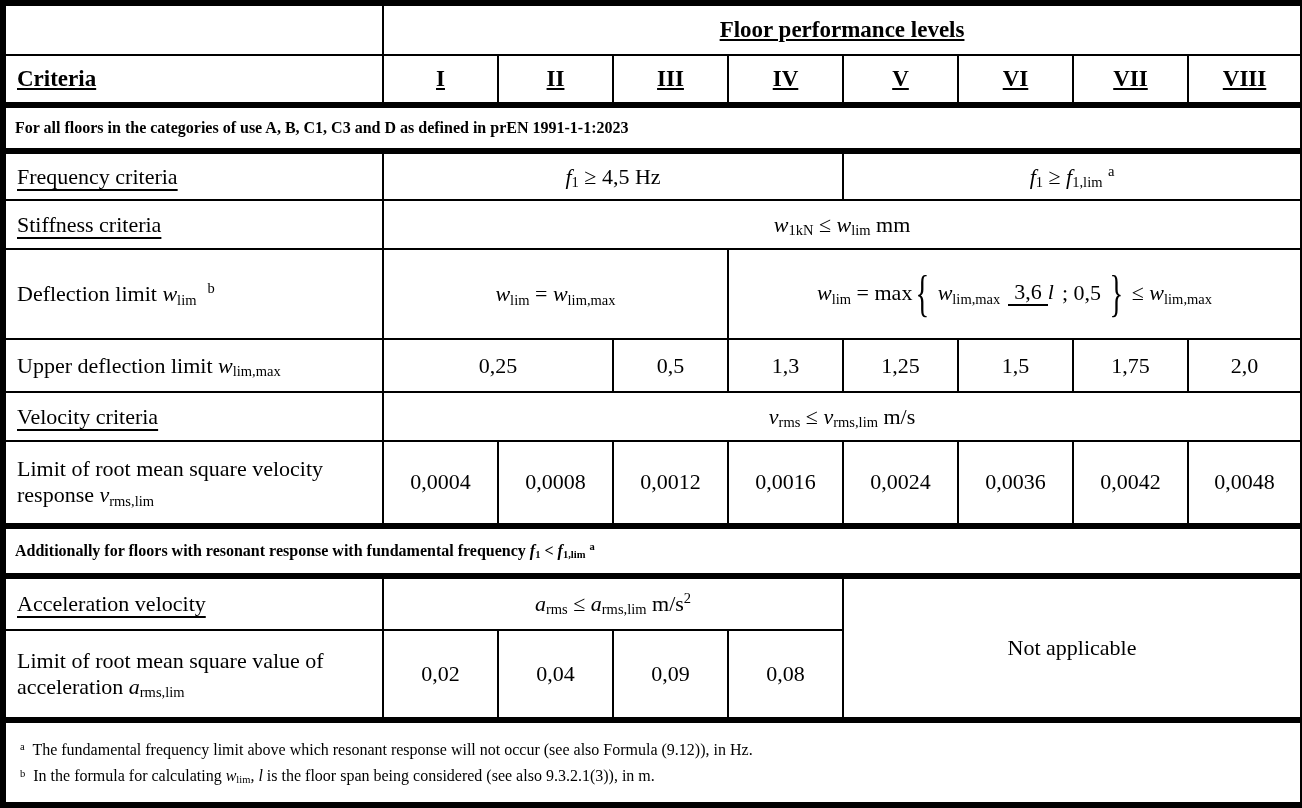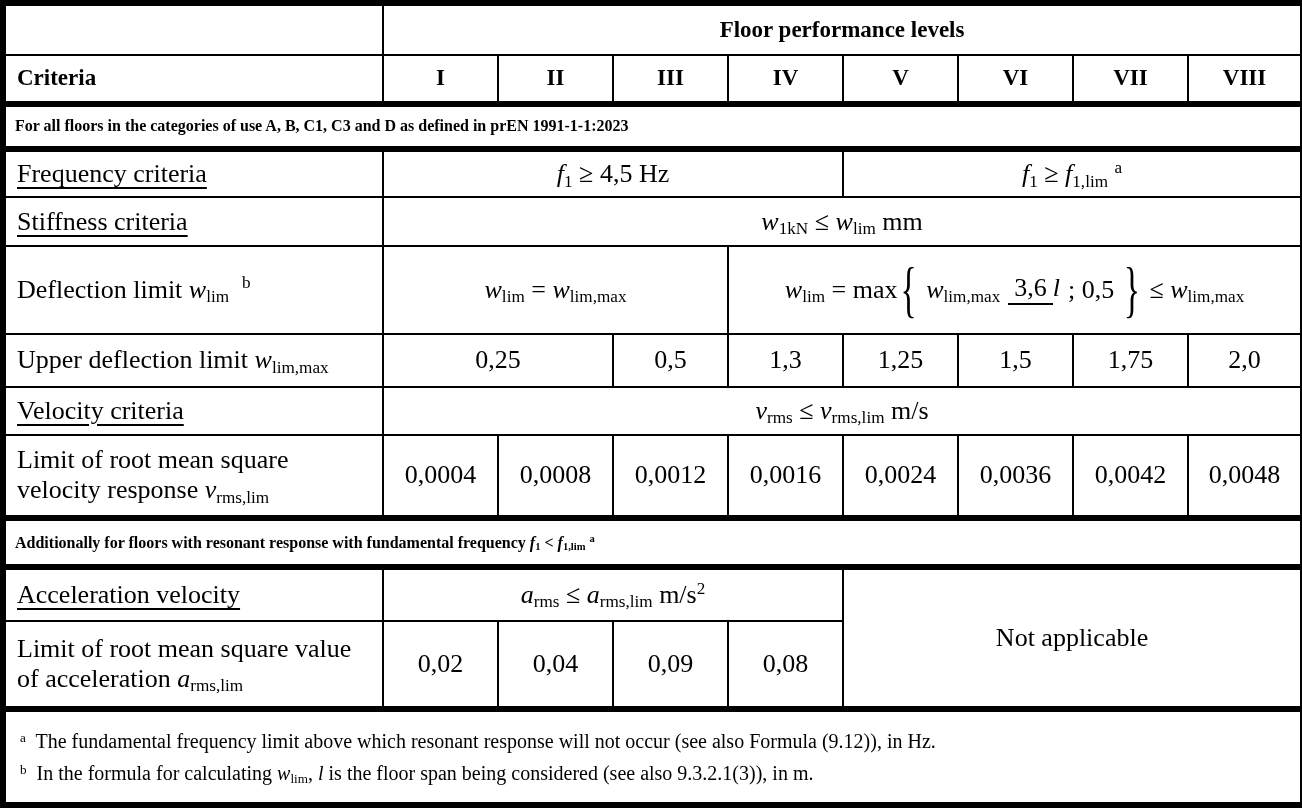--- a/index.html
+++ b/index.html
@@ -7,38 +7,38 @@
   table{
     border-collapse:collapse;
     table-layout:fixed;
     width:1302px;height:808px;
     font-family:"Liberation Serif","DejaVu Serif",serif;
     color:#000;background:#fff;
   }
   td{
     border:2px solid #000;
     vertical-align:middle;
-    font-size:26px;
+    font-size:22px;
     padding:2px 6px;
     overflow:hidden;
   }
   tr.thick-top > td{border-top:6px solid #000;}
   table{border:6px solid #000;}
   .lbl{text-align:left;padding-left:11px;margin-top:48px;}
   .ctr{text-align:center;}
   .sec-td{font-weight:bold;font-size:16px;text-align:left;padding-left:9px;}
-  .hdr-td{font-weight:bold;font-size:23px;}
+  .hdr-td{font-weight:bold;font-size:23px;text-decoration:underline;}
   .u{text-decoration:underline;text-underline-offset:5px;text-decoration-thickness:2px;}
   .it{font-style:italic;}
   .sb{font-size:0.66em;position:relative;top:0.25em;}
   .sp{font-size:0.66em;position:relative;top:-0.55em;}
   .brace{display:inline-block;transform:scaleY(1.8);font-size:1.3em;vertical-align:-0.1em;padding:0 3px;font-weight:400;}
   .frac{display:inline-flex;flex-direction:row;text-align:center;vertical-align:middle;margin:0 8px;line-height:1.05;position:relative;top:-2px;}
   .fnum{border-bottom:2px solid #000;padding:0 6px 1px;}
-  .foot-td{text-align:left;padding:9px 14px;font-size:20px;}
+  .foot-td{text-align:left;padding:9px 14px;font-size:16px;}
   .foot-line{margin:3px 0;line-height:1.45;}
   .foot-line .sp{top:-0.4em;}
 </style>
 </head>
 <body>
 
 <table>
   <colgroup>
     <col style="width:380px">
     <col style="width:115px">

